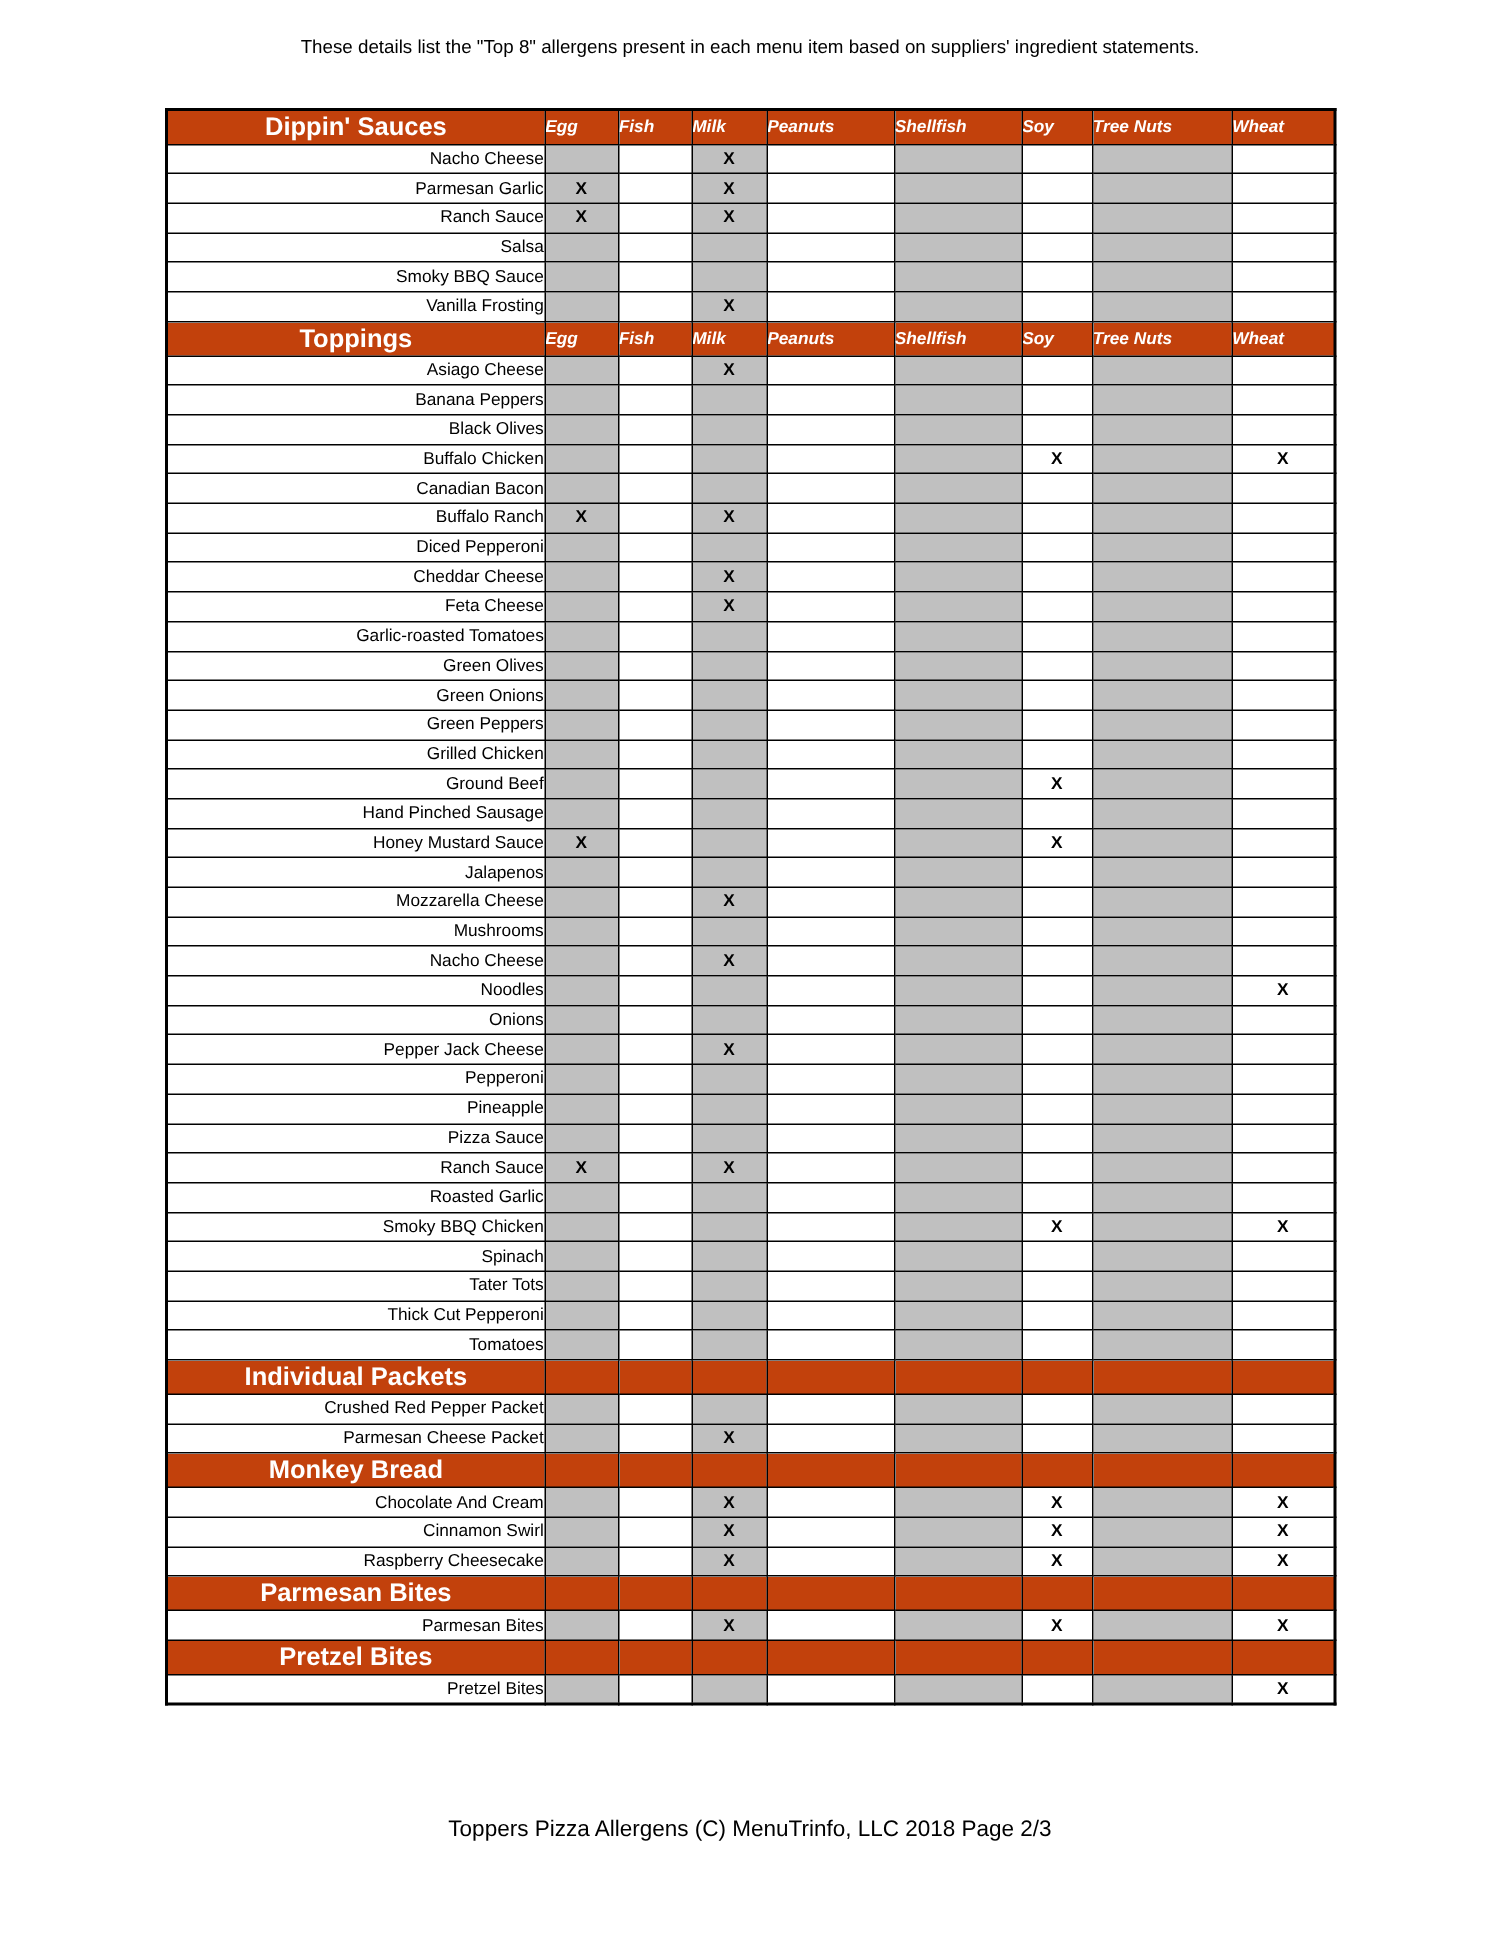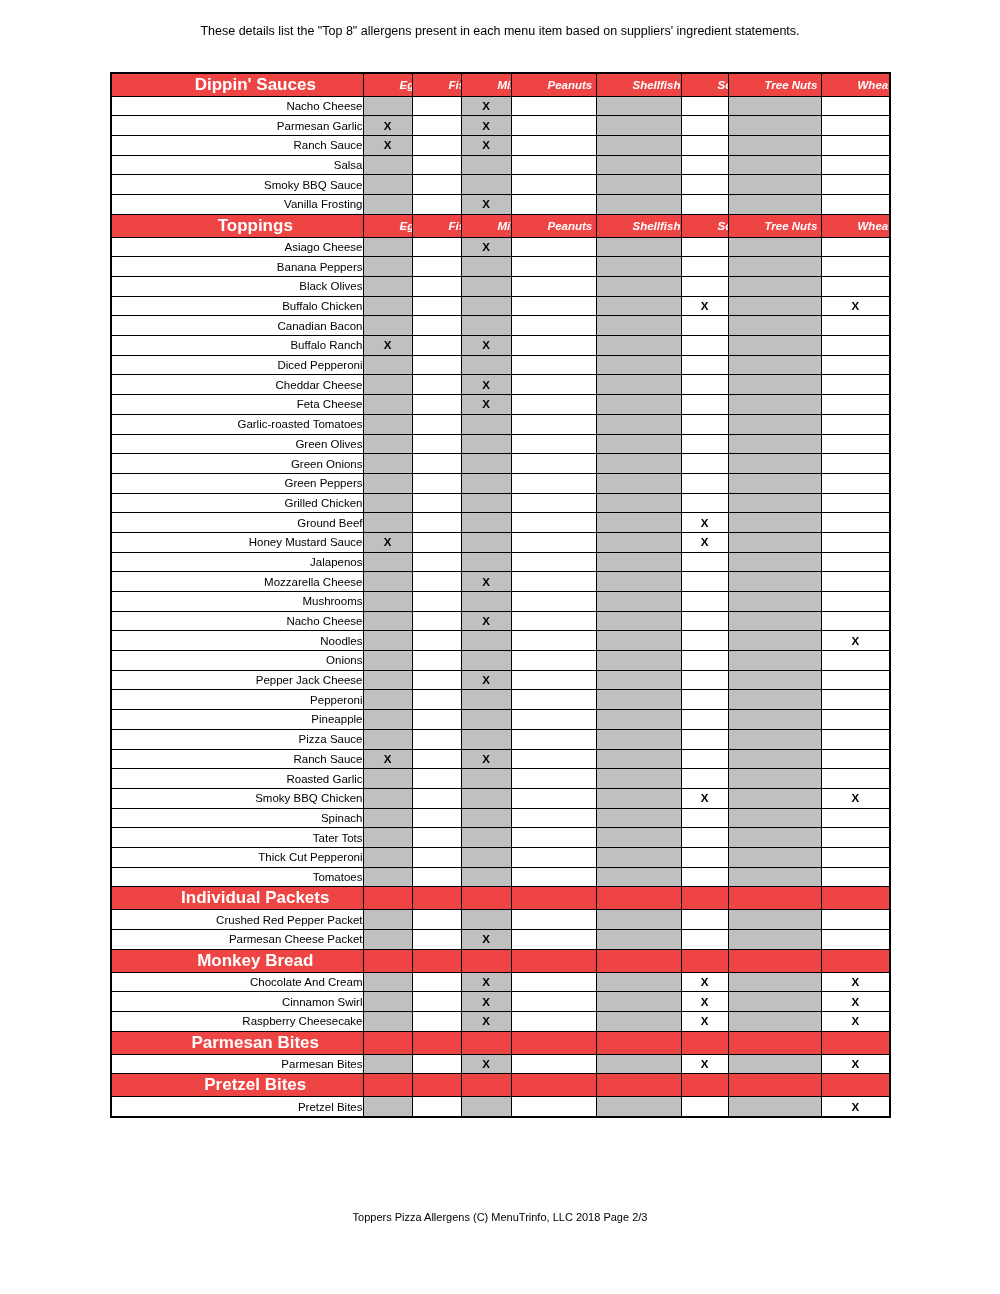--- a/index.html
+++ b/index.html
@@ -30,24 +30,23 @@
     table-layout: fixed;
     border: 2px solid #000;
   }
   table.allergen td, table.allergen th {
     border: 1px solid #000;
     padding: 0;
     overflow: hidden;
     white-space: nowrap;
   }
   tr.section-row th {
-    background: #ef4444;
+    background: #c2410c;
     color: #ffffff;
     height: 23px;
-    padding-left: 36px;
   }
   th.section-title {
     font-size: 17px;
     font-weight: bold;
     text-align: center;
   }
   th.col-head {
     font-size: 11.5px;
     font-weight: bold;
     font-style: italic;
@@ -62,21 +61,21 @@
     text-align: center;
     font-weight: bold;
   }
   td.shade { background: #c0c0c0; }
   .footer {
     position: absolute;
     top: 1211px;
     left: 0;
     width: 1000px;
     text-align: center;
-    font-size: 11px;
+    font-size: 15px;
   }
 </style>
 </head>
 <body>
 
 <div class="intro">
   <div>These details list the "Top 8" allergens present in each menu item based on suppliers' ingredient statements.</div>
 </div>
 
 <table class="allergen">
@@ -339,20 +338,31 @@
         <td class="mark-cell shade"></td>
         <td class="mark-cell"></td>
         <td class="mark-cell shade"></td>
         <td class="mark-cell"></td>
         <td class="mark-cell shade"></td>
         <td class="mark-cell">X</td>
         <td class="mark-cell shade"></td>
         <td class="mark-cell"></td>
       </tr>
       <tr class="data-row">
+        <td class="item-name">Hand Pinched Sausage</td>
+        <td class="mark-cell shade"></td>
+        <td class="mark-cell"></td>
+        <td class="mark-cell shade"></td>
+        <td class="mark-cell"></td>
+        <td class="mark-cell shade"></td>
+        <td class="mark-cell"></td>
+        <td class="mark-cell shade"></td>
+        <td class="mark-cell"></td>
+      </tr>
+      <tr class="data-row">
         <td class="item-name">Honey Mustard Sauce</td>
         <td class="mark-cell shade">X</td>
         <td class="mark-cell"></td>
         <td class="mark-cell shade"></td>
         <td class="mark-cell"></td>
         <td class="mark-cell shade"></td>
         <td class="mark-cell">X</td>
         <td class="mark-cell shade"></td>
         <td class="mark-cell"></td>
       </tr>

